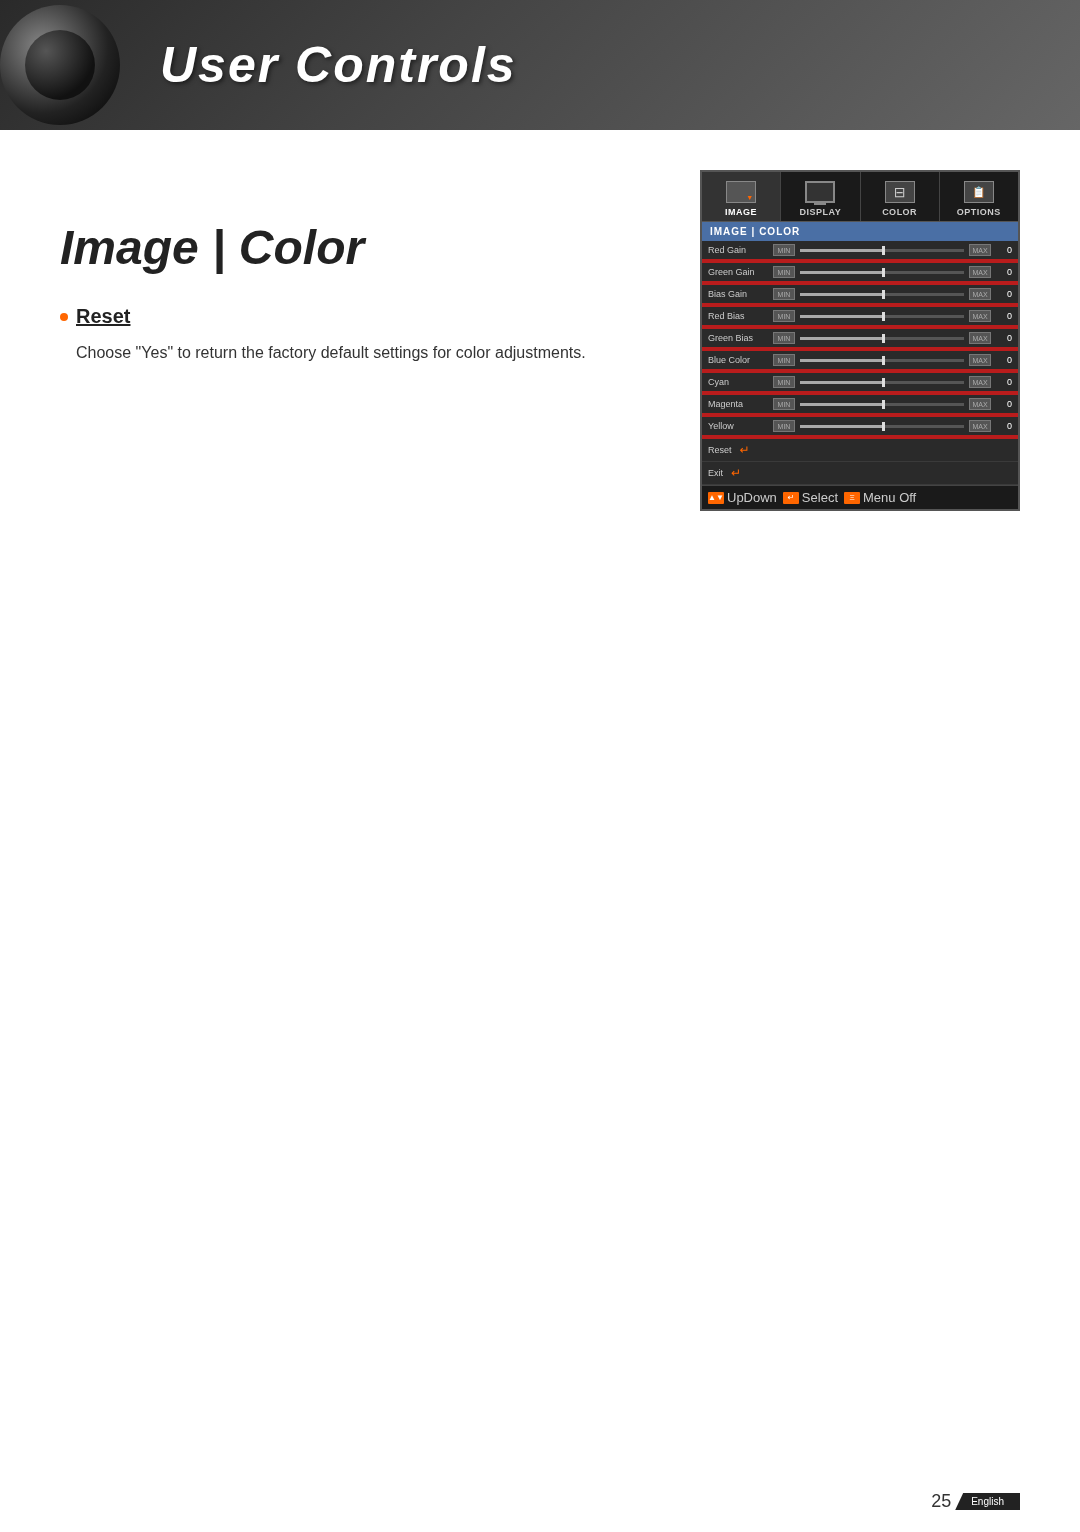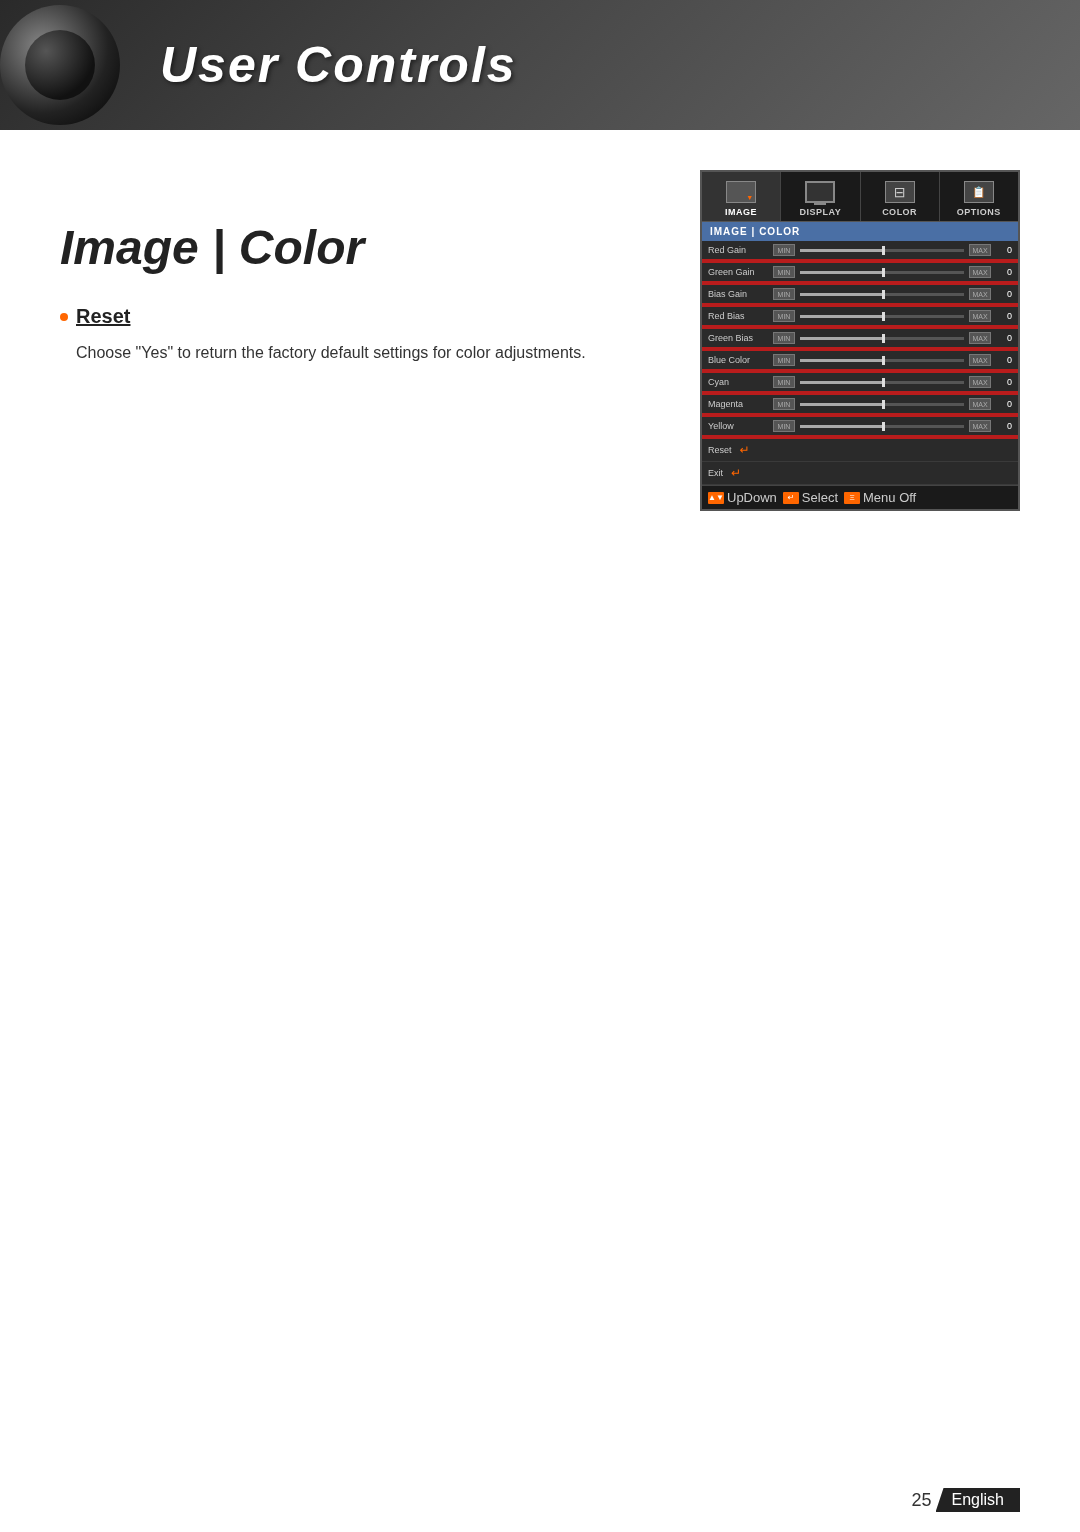--- a/index.html
+++ b/index.html
@@ -343,21 +343,21 @@
     }
     .page-number {
       font-size: 18px;
       color: #333;
       margin-right: 4px;
       text-align: center;
     }
     .page-lang-box {
       background: #222;
       color: #fff;
-      font-size: 16px;
+      font-size: 10px;
       padding: 3px 16px;
       clip-path: polygon(8px 0%, 100% 0%, 100% 100%, 0% 100%);
     }
 
     
     .osd-tab.active .osd-tab-label {
       color: #fff;
     }
   </style>
 </head>

